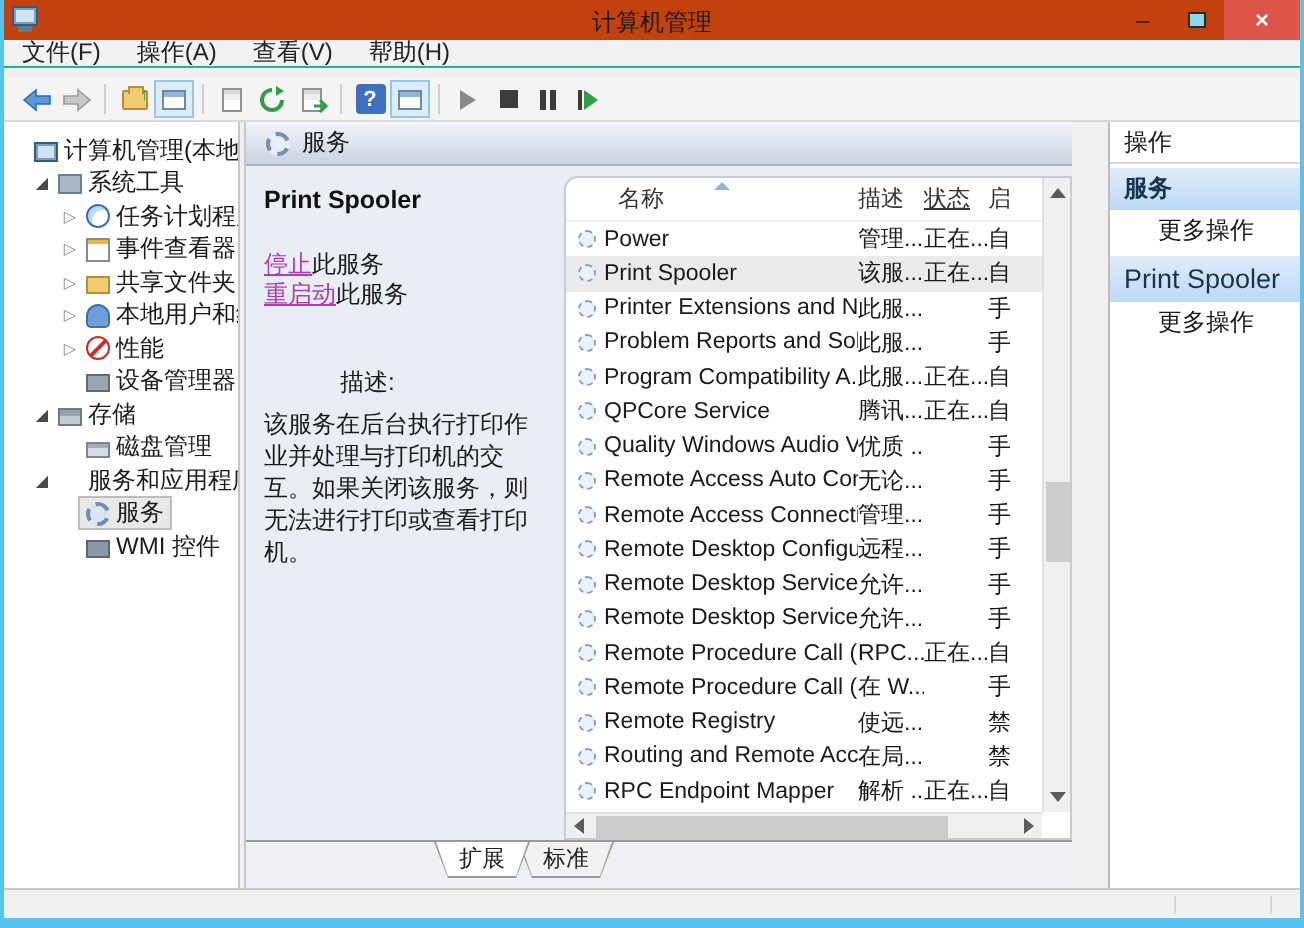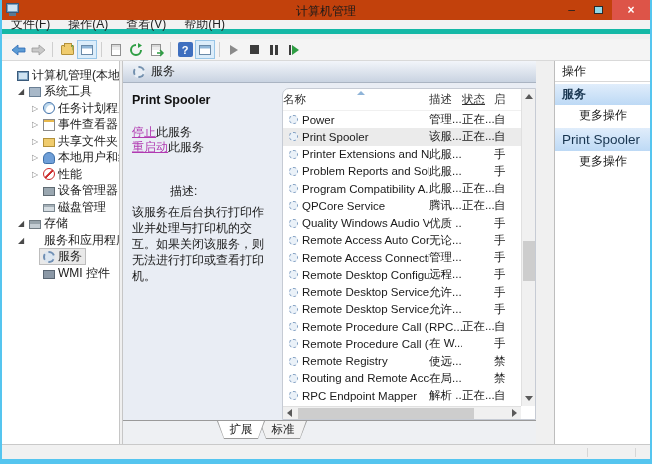--- a/index.html
+++ b/index.html
@@ -14,21 +14,21 @@
   .titlebar{position:absolute;left:0;top:0;width:652px;height:20px;background:#c2410c;z-index:8;}
   .title-text{position:absolute;left:0;right:0;top:3px;text-align:center;font-size:12px;color:#1a1a1a;}
   .win-icon{position:absolute;left:6px;top:3px;width:14px;height:13px;}
   .win-icon .scr{position:absolute;left:0;top:0;width:13px;height:10px;border:1px solid #3a5a7a;background:#cfe3f2;box-shadow:inset 0 0 0 1px #7aa0c0;}
   .win-icon .base{position:absolute;left:3px;top:10px;width:7px;height:3px;background:#5a7a96;}
   .controls{position:absolute;right:2px;top:0;height:20px;display:flex;z-index:10;}
   .ctl{width:27px;height:20px;display:flex;align-items:center;justify-content:center;color:#222;font-size:12px;}
   .ctl-max .sq{width:9px;height:8px;border:1px solid #2a2a2a;background:#8fd8e8;}
   .ctl-close{width:38px;background:#dd5448;color:#fff;font-size:12px;font-weight:bold;}
   
-  .menubar{position:absolute;left:2px;top:20px;width:648px;height:14px;background:#f2f2f2;display:flex;align-items:center;border-bottom:5px solid #14b8a6;}
+  .menubar{position:absolute;left:2px;top:20px;width:648px;height:14px;background:#f2f2f2;display:flex;align-items:center;border-bottom:1px solid #14b8a6;}
   .menu-item{padding:0 9px;font-size:12px;color:#222;}
   
   .toolbar{position:absolute;left:2px;top:39px;width:648px;height:22px;background:#f4f4f4;display:flex;align-items:center;padding-left:6px;border-bottom:1px solid #d9d9d9;}
   .tbtn{width:20px;height:19px;display:flex;align-items:center;justify-content:center;position:relative;}
   .tsep{width:1px;height:15px;background:#cfcfcf;margin:0 4px;}
   .boxed{border:1px solid #98c6e8;background:#dcedfa;}
   .mini-win{width:12px;height:10px;border:1px solid #6a8aa8;background:#fff;box-shadow:inset 0 2.5px 0 #8fb6d8;}
   .mini-doc{width:10px;height:12px;border:1px solid #909090;background:#fff;box-shadow:inset 0 2px 0 #d8d8d8, inset 0 5px 0 #eee;}
   .folder-ic{width:13px;height:10px;background:#f0cc6e;border:1px solid #b3913a;border-radius:1px;position:relative;}
   .folder-ic::before{content:"";position:absolute;left:2px;top:-3px;width:6px;height:3px;background:#f0cc6e;border:1px solid #b3913a;border-bottom:none;}
@@ -77,21 +77,21 @@
   .detail{position:absolute;left:0;top:22px;width:159px;bottom:24px;padding:10px 8px 0 9px;overflow:hidden;}
   .svc-title{font-size:12.5px;font-weight:bold;color:#111;margin-bottom:18px;}
   .svc-link-line{font-size:12px;line-height:15px;color:#1a1a1a;}
   .svc-link-line a{color:#b13ab1;text-decoration:underline;cursor:pointer;}
   .desc-label{margin-top:28px;font-size:12px;color:#1a1a1a;margin-left:38px;}
   .desc-text{margin-top:4px;font-size:12px;line-height:16px;color:#1a1a1a;}
   
   .list{position:absolute;left:159px;top:27px;right:0;bottom:24px;background:#fff;border:1px solid #c6cbd4;border-radius:7px 0 0 0;overflow:hidden;}
   .list-head{display:flex;height:22px;align-items:center;border-bottom:1px solid #f0f0f0;position:relative;}
   .hc{font-size:11.5px;color:#333;flex:none;}
-  .hc-name{width:146px;position:relative;}
+  .hc-name{width:146px;padding-left:26px;position:relative;}
   .sort-caret{position:absolute;left:74px;top:-1px;width:0;height:0;border-left:4px solid transparent;border-right:4px solid transparent;border-bottom:4px solid #8fb4d8;}
   .hc-desc{width:33px;}
   .hc-status{width:32px;text-decoration:underline;}
   .hc-startup{width:28px;}
   .lrow{display:flex;align-items:center;height:17.25px;font-size:11.5px;color:#1a1a1a;white-space:nowrap;}
   .lrow.selected{background:#ebebeb;}
   .c-name{width:146px;flex:none;display:flex;align-items:center;gap:4px;padding-left:6px;overflow:hidden;}
   .gear-s{width:9px;height:9px;border:1.5px dashed #7d9cc0;border-radius:50%;background:#eaf1f8;flex:none;}
   .c-desc{width:33px;flex:none;overflow:hidden;}
   .c-status{width:32px;flex:none;overflow:hidden;}
@@ -274,32 +274,32 @@
             <span class="lbl">性能</span>
           </span>
         </div>
         <div class="tree-item lv2 exp-none">
           <span class="expander"></span>
           <span class="row-inner">
             <i class="ticon icon device-manager-icon"></i>
             <span class="lbl">设备管理器</span>
           </span>
         </div>
+        <div class="tree-item lv1 exp-expanded">
+          <span class="expander"></span>
+          <span class="row-inner">
+            <i class="ticon icon storage-icon"></i>
+            <span class="lbl">存储</span>
+          </span>
+        </div>
         <div class="tree-item lv2 exp-none">
           <span class="expander"></span>
           <span class="row-inner">
             <i class="ticon icon disk-management-icon"></i>
             <span class="lbl">磁盘管理</span>
-          </span>
-        </div>
-        <div class="tree-item lv1 exp-expanded">
-          <span class="expander"></span>
-          <span class="row-inner">
-            <i class="ticon icon storage-icon"></i>
-            <span class="lbl">存储</span>
           </span>
         </div>
         <div class="tree-item lv1 exp-expanded">
           <span class="expander"></span>
           <span class="row-inner">
             <i class="ticon icon services-apps-icon"></i>
             <span class="lbl">服务和应用程序</span>
           </span>
         </div>
         <div class="tree-item selected lv2 exp-none">

